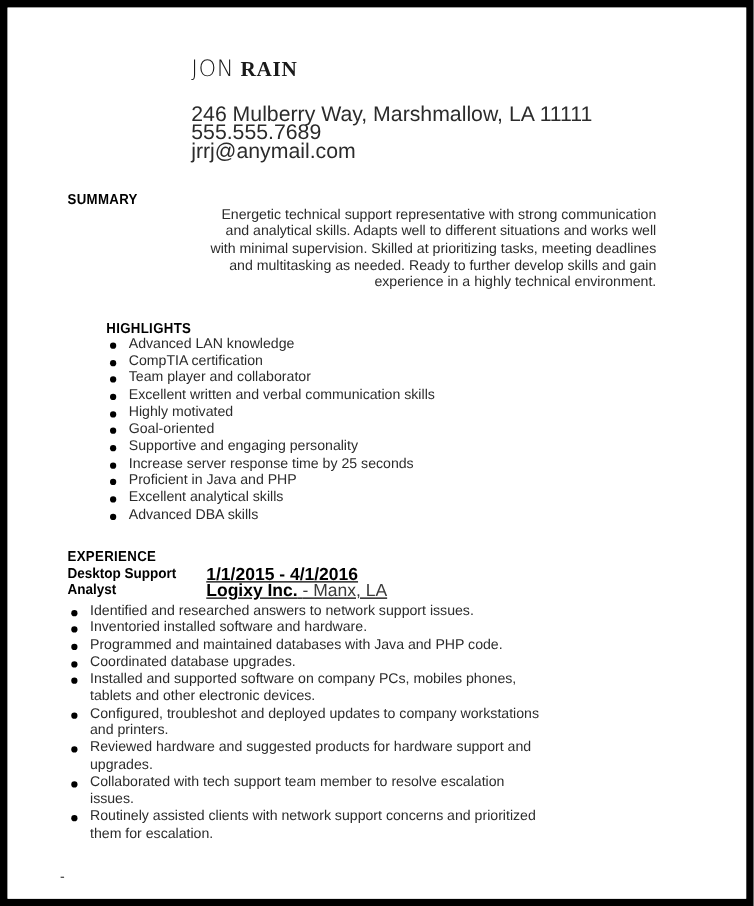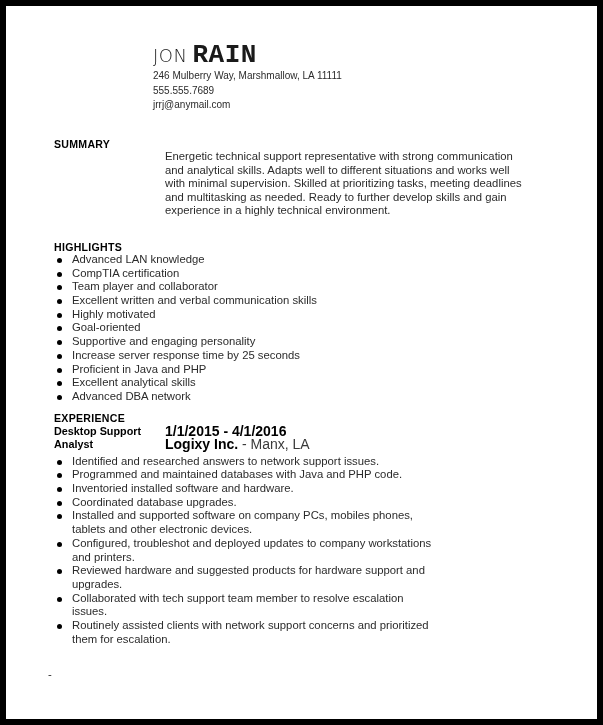--- a/index.html
+++ b/index.html
@@ -42,27 +42,27 @@
     color: #1a1a1a;
     white-space: nowrap;
   }
   .name-first {
     font-weight: 300;
     font-family: "DejaVu Sans", sans-serif;
     font-size: 18px;
   }
   .name-last {
     font-weight: bold;
-    font-family: Liberation Mono, monospace;
-    font-size: 26px;
+    font-family: Liberation Serif, serif;
+    font-size: 17px;
     margin-left: 5px;
   }
   .contact-block {
-    margin-top: 0;
-    font-size: 10px;
+    margin-top: 19px;
+    font-size: 17px;
     line-height: 14.2px;
     color: #2b2b2b;
   }
   .contact-line {
     white-space: nowrap;
   }
 
   
   .section {
     position: relative;
@@ -77,24 +77,25 @@
     color: #000000;
     transform: scaleX(0.92);
     transform-origin: left center;
     white-space: nowrap;
   }
   .section-body {
     margin-left: 111px;   
     font-size: 11.3px;
     line-height: 13.6px;
     color: #2b2b2b;
+    text-align: right;
   }
   .sec-summary { margin-top: 26px; }
-  .sec-highlights { margin-top: 23px; }
-  .sec-experience { margin-top: 8px; }
+  .sec-highlights { margin-top: 23px; margin-left: 31px; }
+  .sec-experience { margin-top: 20px; }
 
   .summary-text {
     max-width: 360px;
   }
 
   
   ul.bullets {
     list-style: none;
     margin: 0;
     padding: 0;
@@ -128,20 +129,21 @@
   }
   .exp-bullets > li {
     margin-bottom: 0.5px;
   }
 
   
   .exp-row {
     position: relative;
     margin-top: 1px;
     min-height: 30px;
+    text-decoration: underline;
   }
   .exp-title {
     position: absolute;
     left: 0;
     top: 0;
     width: 108px;
     font-weight: bold;
     font-size: 11.5px;
     line-height: 13.6px;
     color: #000000;
@@ -204,37 +206,37 @@
         <li>Advanced LAN knowledge</li>
         <li>CompTIA certification</li>
         <li>Team player and collaborator</li>
         <li>Excellent written and verbal communication skills</li>
         <li>Highly motivated</li>
         <li>Goal-oriented</li>
         <li>Supportive and engaging personality</li>
         <li>Increase server response time by 25 seconds</li>
         <li>Proficient in Java and PHP</li>
         <li>Excellent analytical skills</li>
-        <li>Advanced DBA network</li>
+        <li>Advanced DBA skills</li>
       </ul>
     </div>
 
     <div class="section sec-experience">
       <div class="section-head">EXPERIENCE</div>
       <div class="exp-row">
         <div class="exp-title">Desktop Support Analyst</div>
         <div class="exp-meta">
           <div class="exp-dates">1/1/2015 - 4/1/2016</div>
           <div><span class="exp-company">Logixy Inc.</span> <span class="exp-location">- Manx, LA</span></div>
         </div>
       </div>
       <ul class="bullets exp-bullets">
         <li>Identified and researched answers to network support issues.</li>
+        <li>Inventoried installed software and hardware.</li>
         <li>Programmed and maintained databases with Java and PHP code.</li>
-        <li>Inventoried installed software and hardware.</li>
         <li>Coordinated database upgrades.</li>
         <li>Installed and supported software on company PCs, mobiles phones, tablets and other electronic devices.</li>
         <li>Configured, troubleshot and deployed updates to company workstations and printers.</li>
         <li>Reviewed hardware and suggested products for hardware support and upgrades.</li>
         <li>Collaborated with tech support team member to resolve escalation issues.</li>
         <li>Routinely assisted clients with network support concerns and prioritized them for escalation.</li>
       </ul>
     </div>
 
     <div class="stray-dash">-</div>

